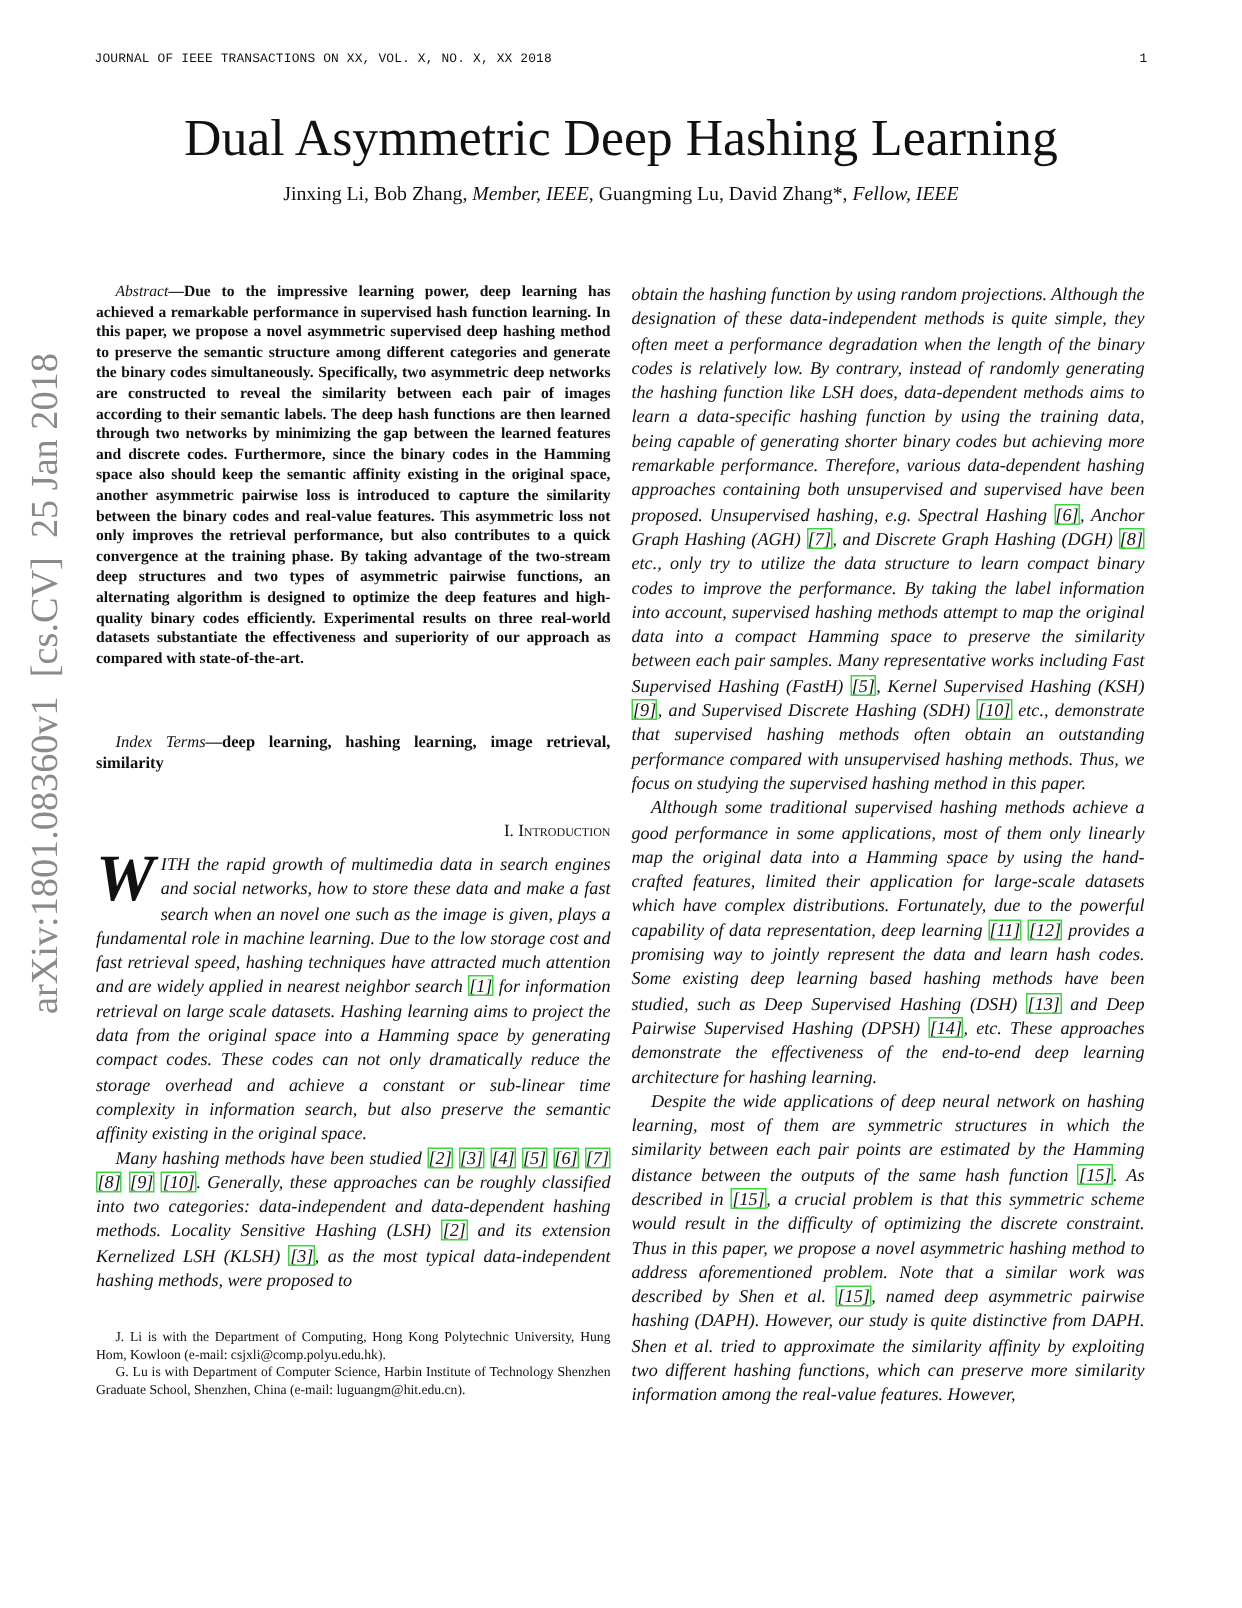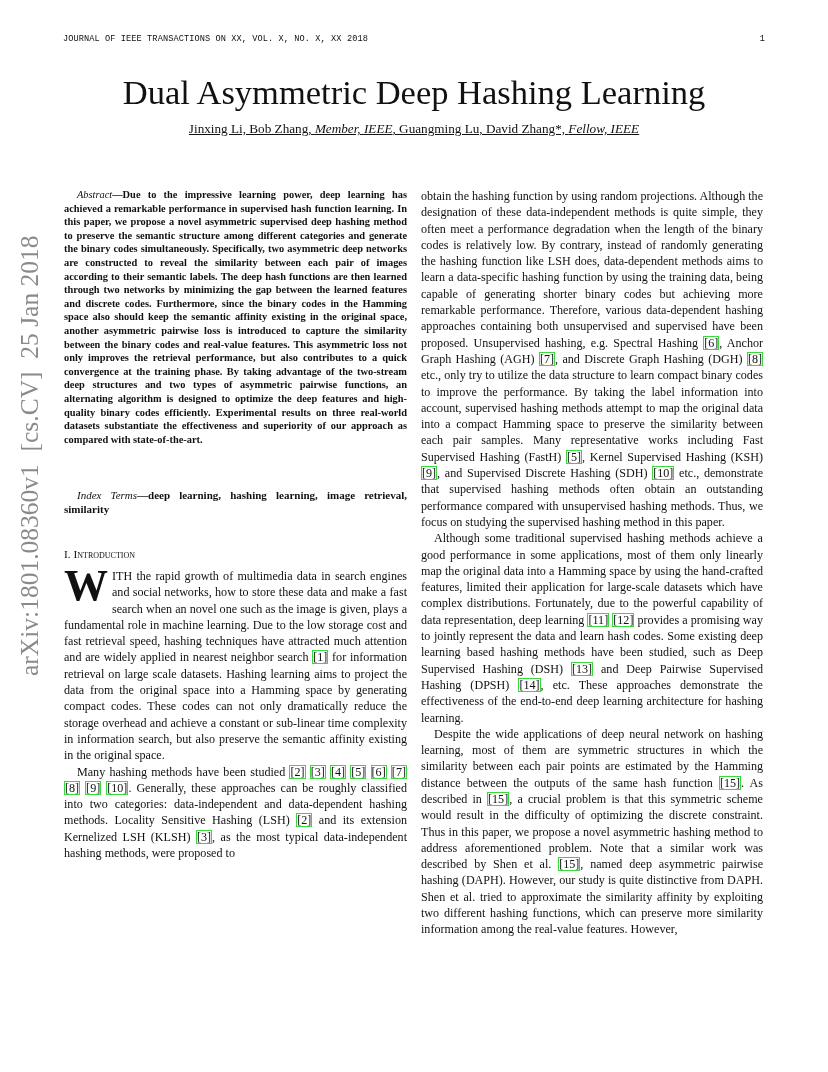--- a/index.html
+++ b/index.html
@@ -1,31 +1,31 @@
 <!DOCTYPE html>
 <html><head>
 <meta charset="utf-8">
 <style>
   html, body { margin: 0; padding: 0; background: #ffffff; }
   body { width: 828px; height: 1072px; position: relative; overflow: hidden; color: #111; font-family: "Liberation Serif", "DejaVu Serif", serif; }
   .running-head { position: absolute; top: 34px; left: 63px; right: 63px; font-size: 8.6px; letter-spacing: 0.1px; font-family: Liberation Mono, monospace; }
   .running-head .pg { position: absolute; right: 0; top: 0; }
   .title { position: absolute; top: 72px; left: 0; width: 828px; text-align: center; font-size: 34.5px; line-height: 40px; }
-  .authors { position: absolute; top: 121px; left: 0; width: 828px; text-align: center; font-size: 13.2px; text-decoration: underline; }
+  .authors { position: absolute; top: 121px; left: 0; width: 828px; text-align: center; font-size: 13.2px; }
   .authors i { font-style: italic; }
   .sidebar { position: absolute; left: 8px; top: 676px; width: 520px; height: 44px; transform-origin: 0 0; transform: rotate(-90deg); color: #8a8a8a; font-size: 25.5px; white-space: pre; line-height: 44px; }
   .col { position: absolute; text-align: justify; }
   .left { left: 64px; width: 343px; }
   .right { left: 421px; width: 342px; }
   .abstract { top: 188px; font-weight: bold; font-size: 10.4px; line-height: 13.6px; text-indent: 13px; }
   .abstract i, .index i { font-style: italic; font-weight: normal; font-family: Liberation Serif, serif; }
   .index { top: 489px; font-weight: bold; font-size: 11px; line-height: 13.6px; text-indent: 13px; }
-  .section { position: absolute; top: 548px; left: 64px; width: 343px; text-align: left; font-size: 11.4px; font-variant: small-caps; }
+  .section { position: absolute; top: 548px; left: 64px; width: 343px; text-align: right; font-size: 11.4px; font-variant: small-caps; }
   .intro { top: 568px; font-size: 12.1px; line-height: 16.3px; }
-  .intro p, .rtext p { margin: 0; text-indent: 13px; }
+  .intro p, .rtext p { margin: 0; text-indent: 13px; font-style: italic; }
   .intro p.first { text-indent: 0; }
   .dropcap { float: left; font-size: 44px; line-height: 34px; margin: 1px 4px -2px 0; font-weight: bold; }
   .footnotes { top: 886px; font-size: 9.1px; line-height: 11.6px; }
   .footnotes p { margin: 0; text-indent: 13px; }
   .rtext { top: 188px; font-size: 12.1px; line-height: 16.3px; }
   .rtext p.cont { text-indent: 0; }
   .cite { outline: 1px solid #39d83c; outline-offset: -1px; padding: 0 1px; }
 </style>
 </head>
 <body>
@@ -46,19 +46,21 @@
 <div class="col left index"><i>Index Terms</i><span>—deep learning, hashing learning, image retrieval, similarity</span></div>
 
 <div class="section">I. Introduction</div>
 
 <div class="col left intro">
   <p class="first"><span class="dropcap">W</span><span>ITH the rapid growth of multimedia data in search engines and social networks, how to store these data and make a fast search when an novel one such as the image is given, plays a fundamental role in machine learning. Due to the low storage cost and fast retrieval speed, hashing techniques have attracted much attention and are widely applied in nearest neighbor search </span><a class="cite">[1]</a><span> for information retrieval on large scale datasets. Hashing learning aims to project the data from the original space into a Hamming space by generating compact codes. These codes can not only dramatically reduce the storage overhead and achieve a constant or sub-linear time complexity in information search, but also preserve the semantic affinity existing in the original space.</span></p>
   <p><span>Many hashing methods have been studied </span><a class="cite">[2]</a> <a class="cite">[3]</a> <a class="cite">[4]</a> <a class="cite">[5]</a> <a class="cite">[6]</a> <a class="cite">[7]</a> <a class="cite">[8]</a> <a class="cite">[9]</a> <a class="cite">[10]</a><span>. Generally, these approaches can be roughly classified into two categories: data-independent and data-dependent hashing methods. Locality Sensitive Hashing (LSH) </span><a class="cite">[2]</a><span> and its extension Kernelized LSH (KLSH) </span><a class="cite">[3]</a><span>, as the most typical data-independent hashing methods, were proposed to</span></p>
 </div>
 
 <div class="col left footnotes">
+  <p>J. Li is with the Department of Computing, Hong Kong Polytechnic University, Hung Hom, Kowloon (e-mail: csjxli@comp.polyu.edu.hk).</p>
+  <p>G. Lu is with Department of Computer Science, Harbin Institute of Technology Shenzhen Graduate School, Shenzhen, China (e-mail: luguangm@hit.edu.cn).</p>
 </div>
 
 <div class="col right rtext">
   <p class="cont"><span>obtain the hashing function by using random projections. Although the designation of these data-independent methods is quite simple, they often meet a performance degradation when the length of the binary codes is relatively low. By contrary, instead of randomly generating the hashing function like LSH does, data-dependent methods aims to learn a data-specific hashing function by using the training data, being capable of generating shorter binary codes but achieving more remarkable performance. Therefore, various data-dependent hashing approaches containing both unsupervised and supervised have been proposed. Unsupervised hashing, e.g. Spectral Hashing </span><a class="cite">[6]</a><span>, Anchor Graph Hashing (AGH) </span><a class="cite">[7]</a><span>, and Discrete Graph Hashing (DGH) </span><a class="cite">[8]</a><span> etc., only try to utilize the data structure to learn compact binary codes to improve the performance. By taking the label information into account, supervised hashing methods attempt to map the original data into a compact Hamming space to preserve the similarity between each pair samples. Many representative works including Fast Supervised Hashing (FastH) </span><a class="cite">[5]</a><span>, Kernel Supervised Hashing (KSH) </span><a class="cite">[9]</a><span>, and Supervised Discrete Hashing (SDH) </span><a class="cite">[10]</a><span> etc., demonstrate that supervised hashing methods often obtain an outstanding performance compared with unsupervised hashing methods. Thus, we focus on studying the supervised hashing method in this paper.</span></p>
   <p><span>Although some traditional supervised hashing methods achieve a good performance in some applications, most of them only linearly map the original data into a Hamming space by using the hand-crafted features, limited their application for large-scale datasets which have complex distributions. Fortunately, due to the powerful capability of data representation, deep learning </span><a class="cite">[11]</a> <a class="cite">[12]</a><span> provides a promising way to jointly represent the data and learn hash codes. Some existing deep learning based hashing methods have been studied, such as Deep Supervised Hashing (DSH) </span><a class="cite">[13]</a><span> and Deep Pairwise Supervised Hashing (DPSH) </span><a class="cite">[14]</a><span>, etc. These approaches demonstrate the effectiveness of the end-to-end deep learning architecture for hashing learning.</span></p>
   <p><span>Despite the wide applications of deep neural network on hashing learning, most of them are symmetric structures in which the similarity between each pair points are estimated by the Hamming distance between the outputs of the same hash function </span><a class="cite">[15]</a><span>. As described in </span><a class="cite">[15]</a><span>, a crucial problem is that this symmetric scheme would result in the difficulty of optimizing the discrete constraint. Thus in this paper, we propose a novel asymmetric hashing method to address aforementioned problem. Note that a similar work was described by Shen et al. </span><a class="cite">[15]</a><span>, named deep asymmetric pairwise hashing (DAPH). However, our study is quite distinctive from DAPH. Shen et al. tried to approximate the similarity affinity by exploiting two different hashing functions, which can preserve more similarity information among the real-value features. However,</span></p>
 </div>
 
 </body></html>

